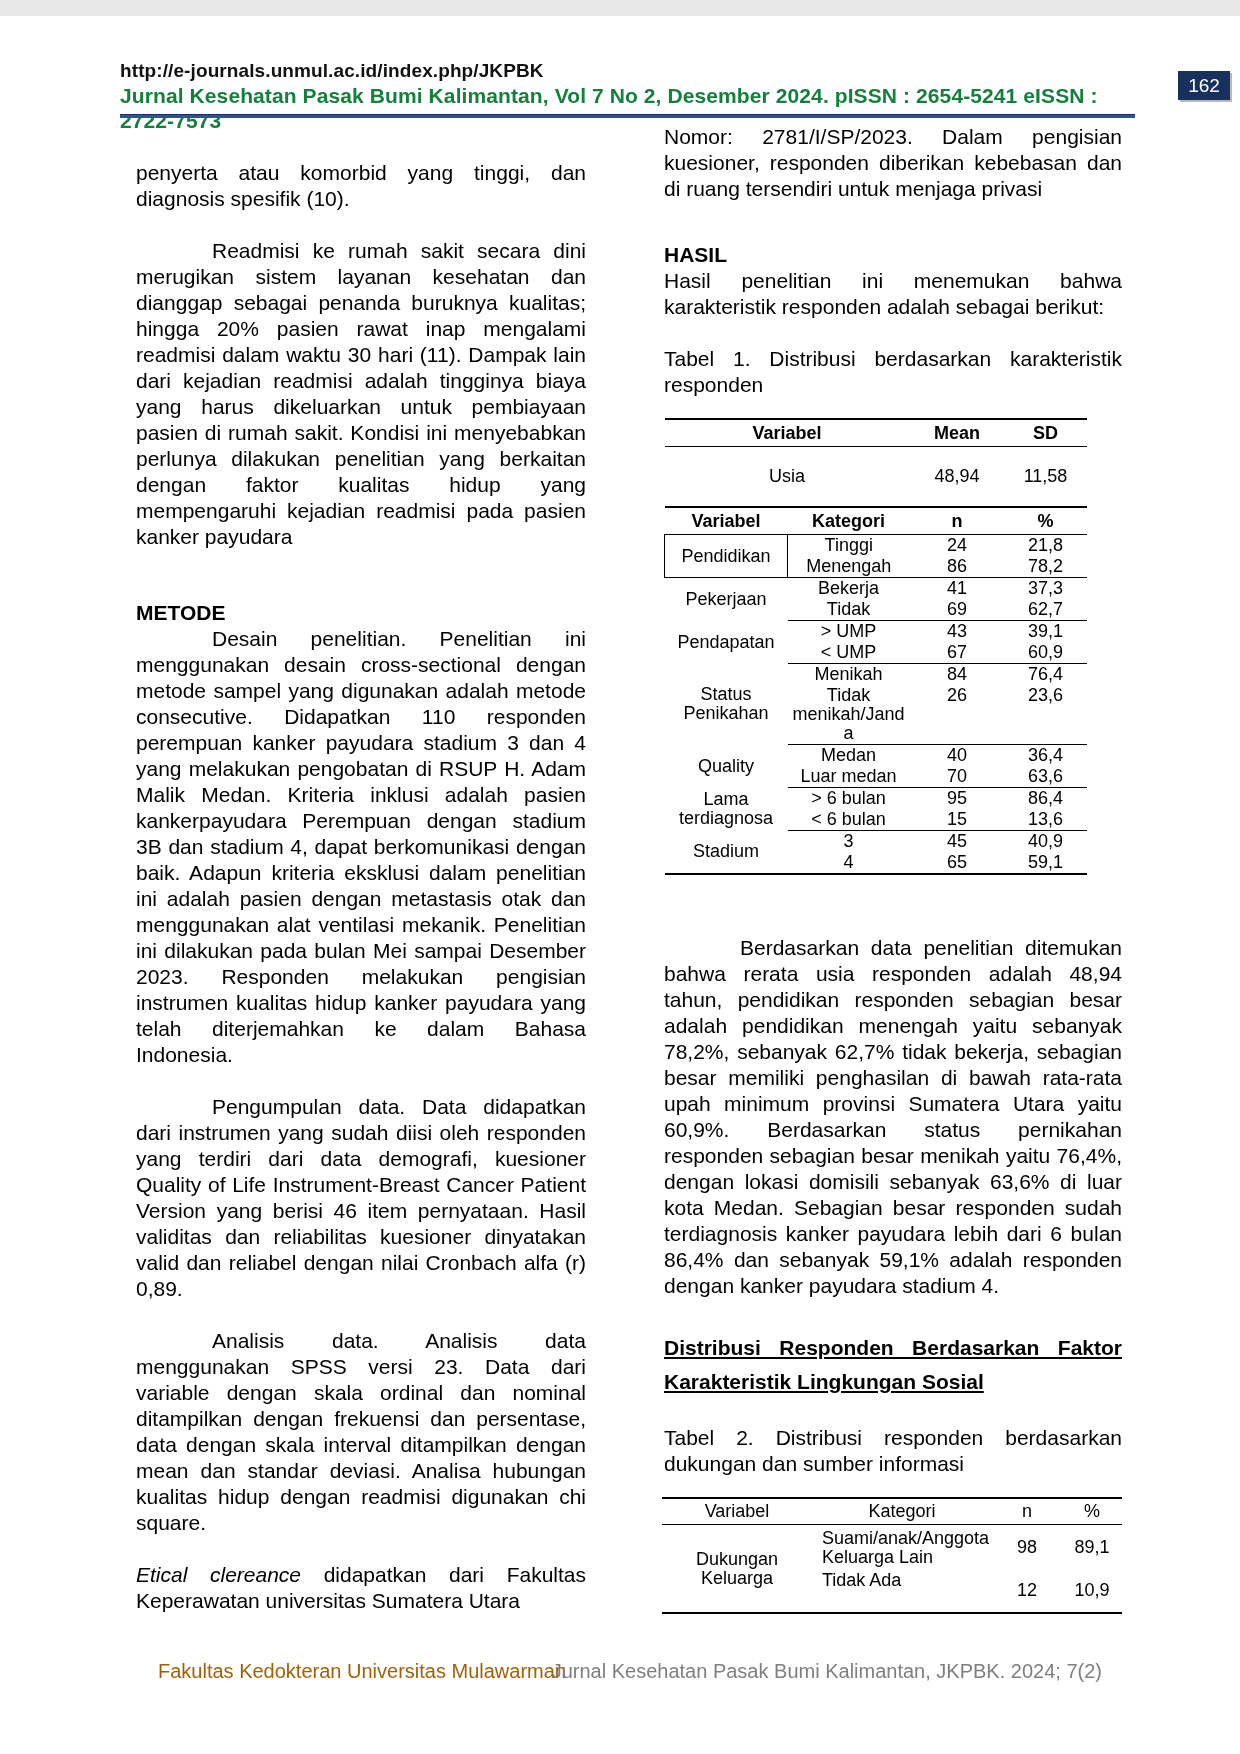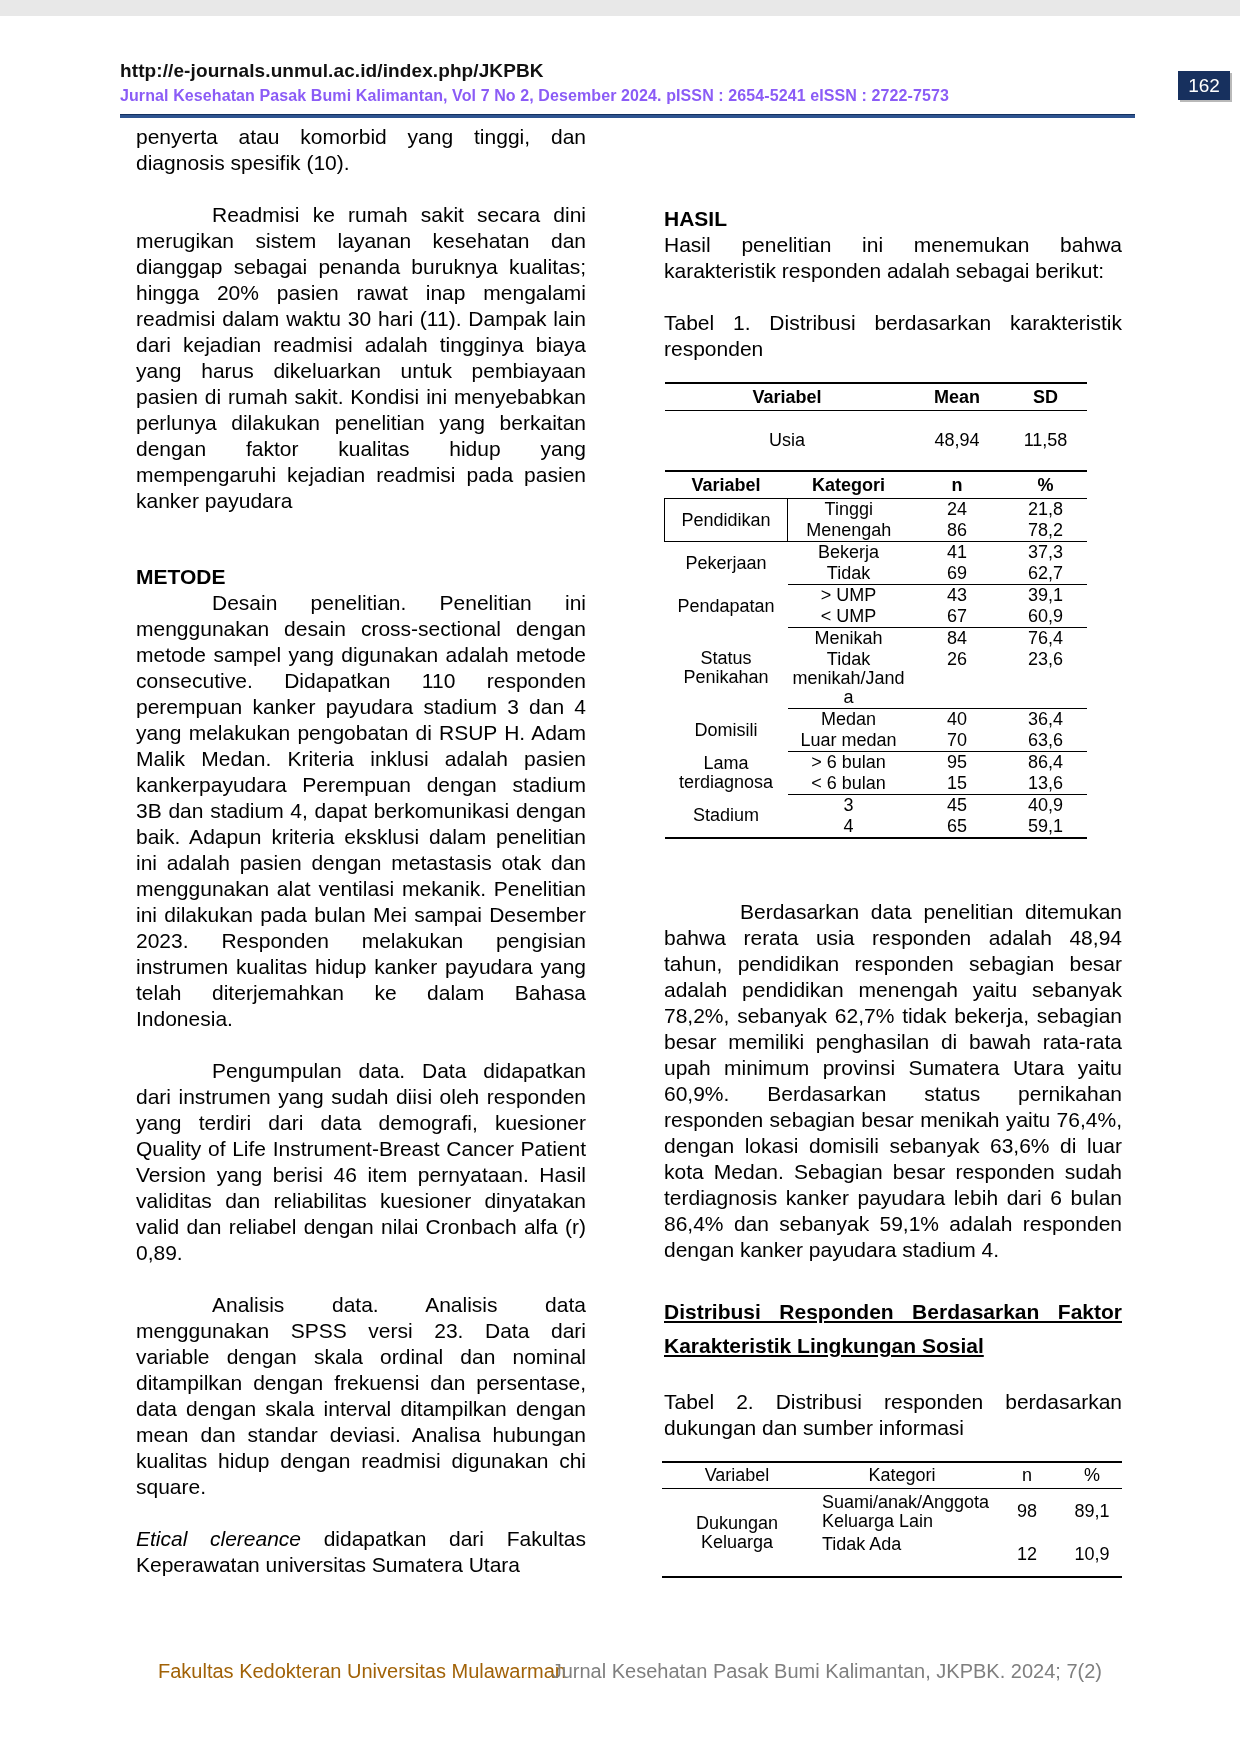--- a/index.html
+++ b/index.html
@@ -4,21 +4,21 @@
 <style>
   * { margin:0; padding:0; box-sizing:border-box; }
   body { background:#e8e8e8; font-family:"Liberation Sans", sans-serif; }
   .page {
     position:relative; width:1240px; height:1754px; margin:16px auto;
     background:#ffffff; color:#000; overflow:hidden;
   }
   
   .header { position:absolute; top:42px; left:120px; width:1015px; }
   .header .url { font-size:19px; font-weight:700; color:#111; line-height:25px; letter-spacing:.1px; }
-  .header .jline { font-size:16px; font-weight:700; color:#8b5cf6; line-height:25px; letter-spacing:.1px; }
+  .header .jline { font-size:21px; font-weight:700; color:#15803d; line-height:25px; letter-spacing:.1px; }
   .header-rule { position:absolute; top:98px; left:120px; width:1015px; height:4px;
     background:#2e5490; border-top:1px solid #14315f; }
   .page-badge { position:absolute; top:55px; left:1178px; width:52px; height:29px;
     background:#17305e; color:#fff; font-size:19px; display:flex; align-items:center;
     justify-content:center; box-shadow:2px 2px 0 #b9b9b9; }
   
   .columns { position:absolute; top:108px; left:136px; width:986px; display:flex; gap:78px;align-items:flex-end; }
   .col-left  { width:450px; }
   .col-right { width:458px; }
   p, .caption { font-size:21px; line-height:26px; text-align:justify; }
@@ -72,20 +72,21 @@
       <p>penyerta atau komorbid yang tinggi, dan diagnosis spesifik (10).</p>
       <p class="indent sp">Readmisi ke rumah sakit secara dini merugikan sistem layanan kesehatan dan dianggap sebagai penanda buruknya kualitas; hingga 20% pasien rawat inap mengalami readmisi dalam waktu 30 hari (11). Dampak lain dari kejadian readmisi adalah tingginya biaya yang harus dikeluarkan untuk pembiayaan pasien di rumah sakit. Kondisi ini menyebabkan perlunya dilakukan penelitian yang berkaitan dengan faktor kualitas hidup yang mempengaruhi kejadian readmisi pada pasien kanker payudara</p>
       <h2 class="sec sp-lg">METODE</h2>
       <p class="indent">Desain penelitian. Penelitian ini menggunakan desain cross-sectional dengan metode sampel yang digunakan adalah metode consecutive. Didapatkan 110 responden perempuan kanker payudara stadium 3 dan 4 yang melakukan pengobatan di RSUP H. Adam Malik Medan. Kriteria inklusi adalah pasien kankerpayudara Perempuan dengan stadium 3B dan stadium 4, dapat berkomunikasi dengan baik. Adapun kriteria eksklusi dalam penelitian ini adalah pasien dengan metastasis otak dan menggunakan alat ventilasi mekanik. Penelitian ini dilakukan pada bulan Mei sampai Desember 2023. Responden melakukan pengisian instrumen kualitas hidup kanker payudara yang telah diterjemahkan ke dalam Bahasa Indonesia.</p>
       <p class="indent sp">Pengumpulan data. Data didapatkan dari instrumen yang sudah diisi oleh responden yang terdiri dari data demografi, kuesioner Quality of Life Instrument-Breast Cancer Patient Version yang berisi 46 item pernyataan. Hasil validitas dan reliabilitas kuesioner dinyatakan valid dan reliabel dengan nilai Cronbach alfa (r) 0,89.</p>
       <p class="indent sp">Analisis data. Analisis data menggunakan SPSS versi 23. Data dari variable dengan skala ordinal dan nominal ditampilkan dengan frekuensi dan persentase, data dengan skala interval ditampilkan dengan mean dan standar deviasi. Analisa hubungan kualitas hidup dengan readmisi digunakan chi square.</p>
       <p class="sp"><span class="italic">Etical clereance</span><span> didapatkan dari Fakultas Keperawatan universitas Sumatera Utara</span></p>
     </div>
 
     <div class="col-right">
+      <p>Nomor: 2781/I/SP/2023. Dalam pengisian kuesioner, responden diberikan kebebasan dan di ruang tersendiri untuk menjaga privasi</p>
       <h2 class="sec" style="margin-top:40px;">HASIL</h2>
       <p>Hasil penelitian ini menemukan bahwa karakteristik responden adalah sebagai berikut:</p>
       <p class="caption sp">Tabel 1. Distribusi berdasarkan karakteristik responden</p>
 
       <table class="t1">
         <colgroup>
             <col style="width:123px">
             <col style="width:122px">
             <col style="width:95px">
             <col style="width:82px">
@@ -150,21 +151,21 @@
           <td>84</td>
           <td>76,4</td>
         </tr>
         <tr class="g-end">
           <td class="vtop">Tidak menikah/Janda</td>
           <td class="vtop">26</td>
           <td class="vtop">23,6</td>
         </tr>
 
         <tr>
-          <td rowspan="2">Domisili</td>
+          <td rowspan="2">Quality</td>
           <td>Medan</td>
           <td>40</td>
           <td>36,4</td>
         </tr>
         <tr class="g-end">
           <td>Luar medan</td>
           <td>70</td>
           <td>63,6</td>
         </tr>
 

